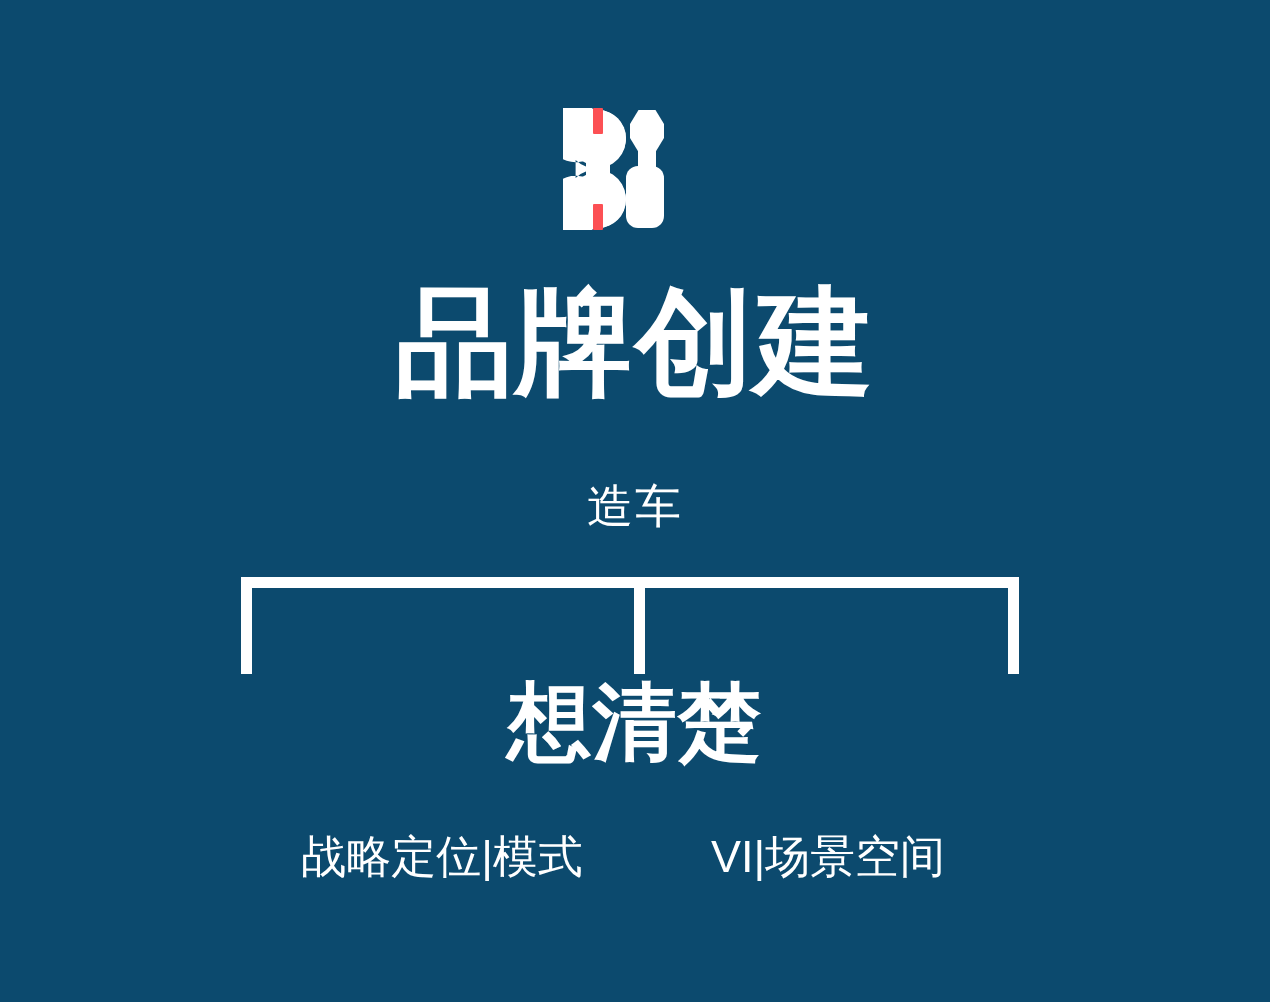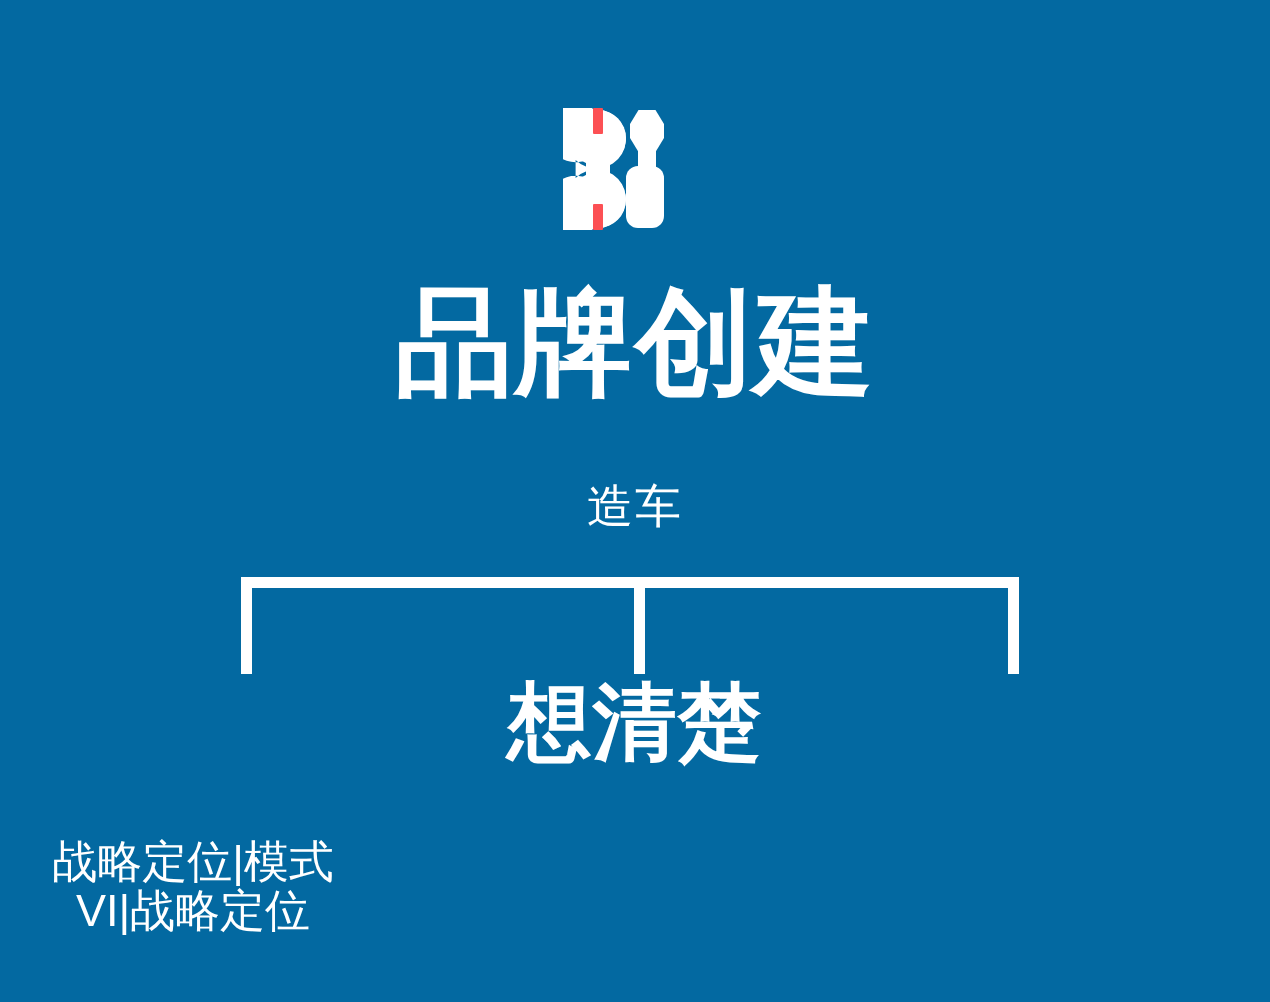--- a/index.html
+++ b/index.html
@@ -12,21 +12,21 @@
     background: #fc5054;
     font-family: "Liberation Sans", "DejaVu Sans", sans-serif;
     overflow: hidden;
     position: relative;
   }
 
   #poster {
     position: relative;
     width: 1270px;
     height: 1002px;
-    background: #0369a1;
+    background: #0c4a6e;
   }
 
   
   .tools-icon {
     position: absolute;
     left: 563px;
     top: 108px;
     width: 104px;
     height: 122px;
   }
@@ -116,25 +116,25 @@
     font-weight: bold;
     line-height: 1.05;
     letter-spacing: 1px;
     white-space: nowrap;
   }
 
   
   .caption-row {
     position: absolute;
     left: 0;
-    top: 856px;
+    top: 832px;
     width: 1270px;
     height: 60px;
     display: flex;
-    flex-direction: column;
+    flex-direction: row;
     align-items: flex-start;
     justify-content: center;
   }
   .caption-col {
     width: 386px;
     text-align: center;
   }
   .branch-caption {
     color: #ffffff;
     font-size: 45px;
@@ -208,17 +208,17 @@
     <div class="branch-col">
       <div class="branch-heading">想清楚</div>
     </div>
   </div>
 
   <div class="caption-row">
     <div class="caption-col">
       <div class="branch-caption">战略定位|模式</div>
     </div>
     <div class="caption-col">
-      <div class="branch-caption">VI|战略定位</div>
+      <div class="branch-caption">VI|场景空间</div>
     </div>
   </div>
 
 </div>
 
 </body></html>

